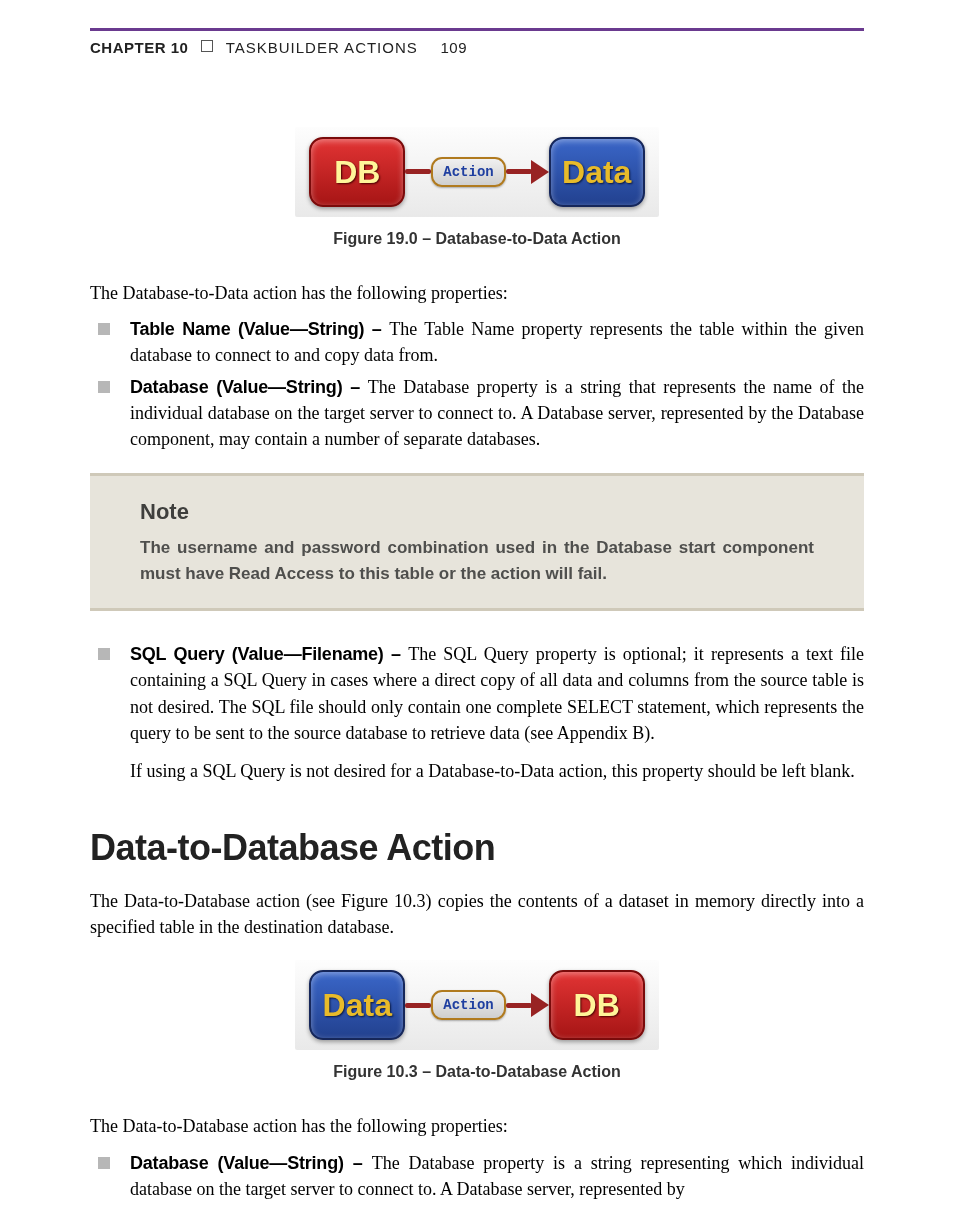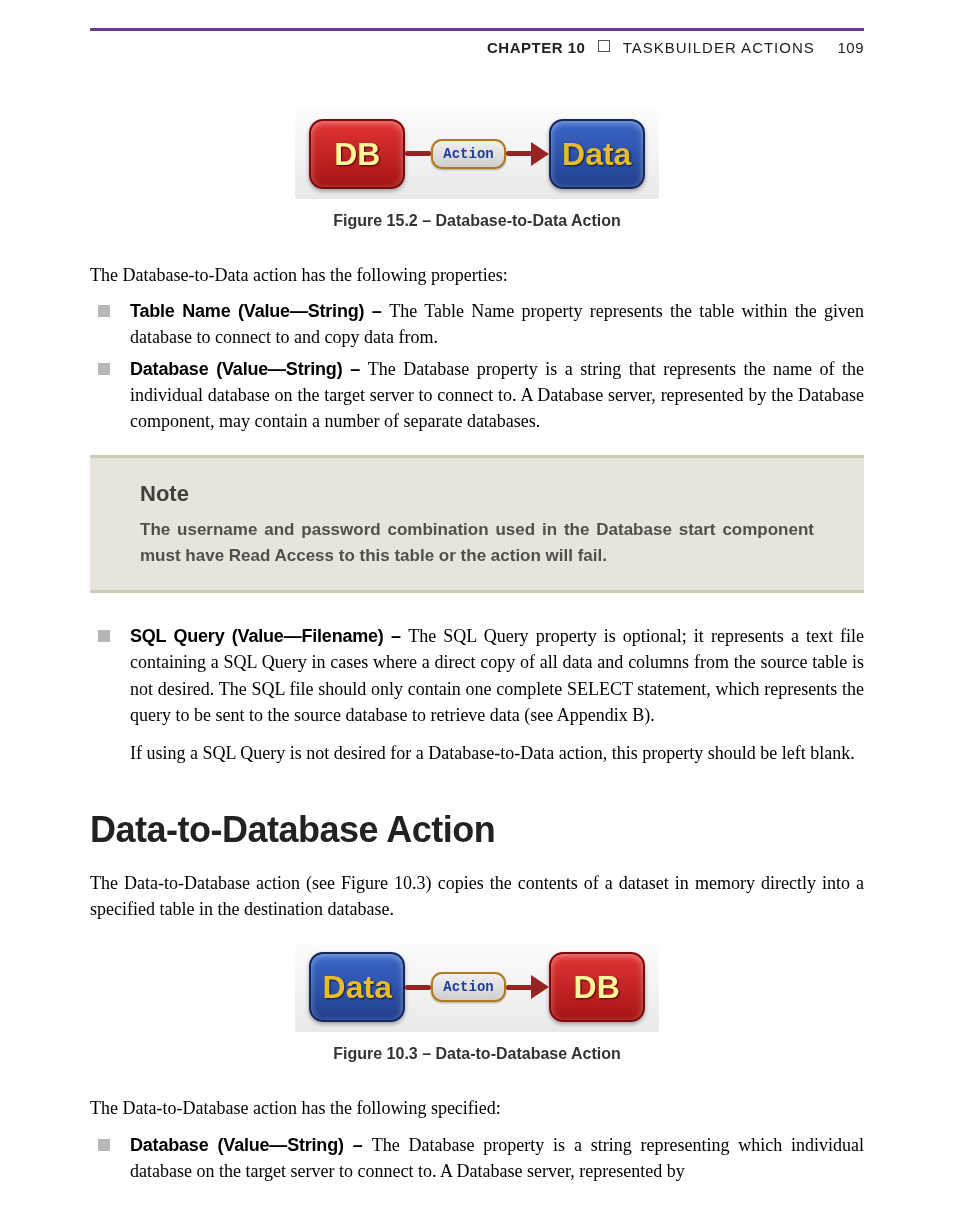--- a/index.html
+++ b/index.html
@@ -21,23 +21,22 @@
     box-sizing: border-box;
   }
   .header-rule {
     border-top: 3px solid #6a3a8f;
     margin-bottom: 6px;
   }
   .running-head {
     font-family: 'Arial Narrow', Arial, sans-serif;
     font-size: 15px;
     letter-spacing: 0.5px;
-    text-align: right;
     color: #222;
-    margin-bottom: 50px;
+    margin-bottom: 68px;
   }
   .running-head .chap {
     font-weight: 700;
   }
   .running-head .box {
     display: inline-block;
     width: 10px;
     height: 10px;
     border: 1px solid #555;
     margin: 0 8px;
@@ -213,21 +212,21 @@
         <div class="line"></div>
       </div>
       <div class="pill">Action</div>
       <div class="arrow-seg">
         <div class="line"></div>
         <div class="tri"></div>
       </div>
       <div class="blk blue">Data</div>
     </div>
   </div>
-  <div class="fig-caption">Figure 15.2 – Database-to-Data Action</div>
+  <div class="fig-caption">Figure 19.0 – Database-to-Data Action</div>
 
   <p class="body">The Database-to-Data action has the following properties:</p>
 
   <ul class="props">
     <li>
       <span class="prop-label">Table Name (Value—String) – </span><span>The Table Name property represents the table within the given database to connect to and copy data from.</span>
     </li>
     <li>
       <span class="prop-label">Database (Value—String) – </span><span>The Database property is a string that represents the name of the individual database on the target server to connect to. A Database server, represented by the Database component, may contain a number of separate databases.</span>
     </li>
@@ -257,21 +256,21 @@
       <div class="pill">Action</div>
       <div class="arrow-seg">
         <div class="line"></div>
         <div class="tri"></div>
       </div>
       <div class="blk red">DB</div>
     </div>
   </div>
   <div class="fig-caption">Figure 10.3 – Data-to-Database Action</div>
 
-  <p class="body">The Data-to-Database action has the following specified:</p>
+  <p class="body">The Data-to-Database action has the following properties:</p>
 
   <ul class="props">
     <li>
       <span class="prop-label">Database (Value—String) – </span><span>The Database property is a string representing which individual database on the target server to connect to. A Database server, represented by</span>
     </li>
   </ul>
 
 </div>
 
 </body></html>

